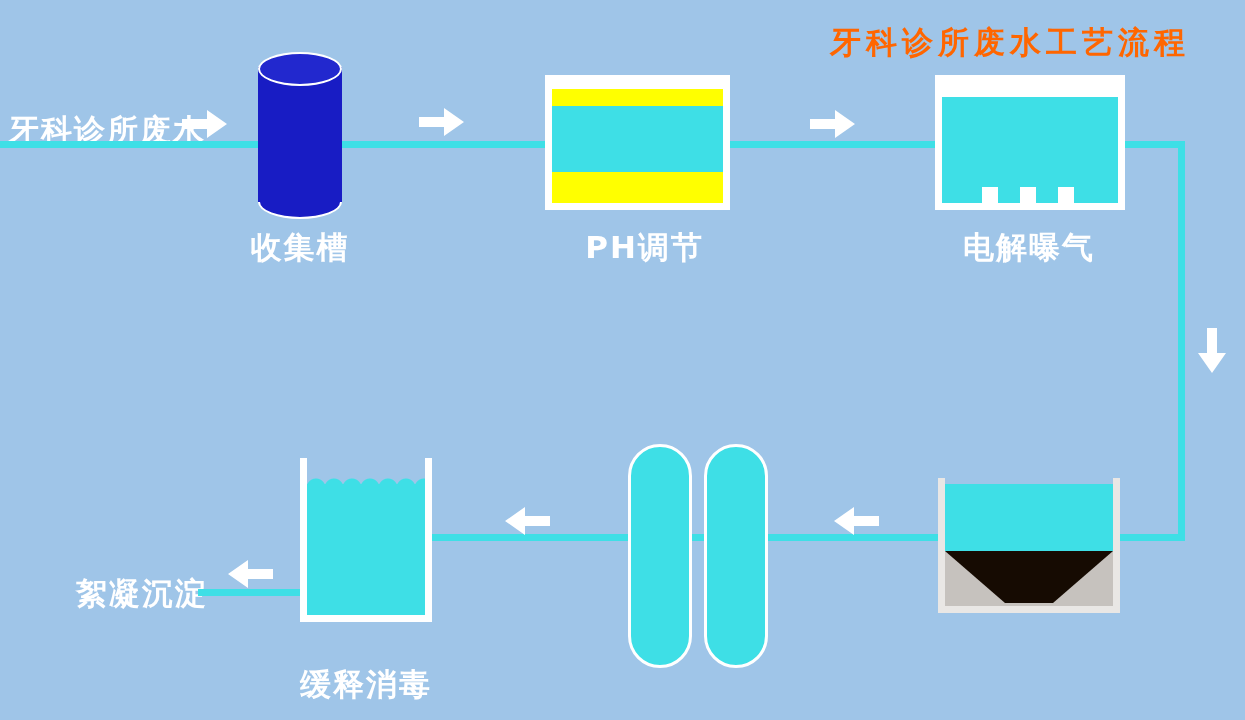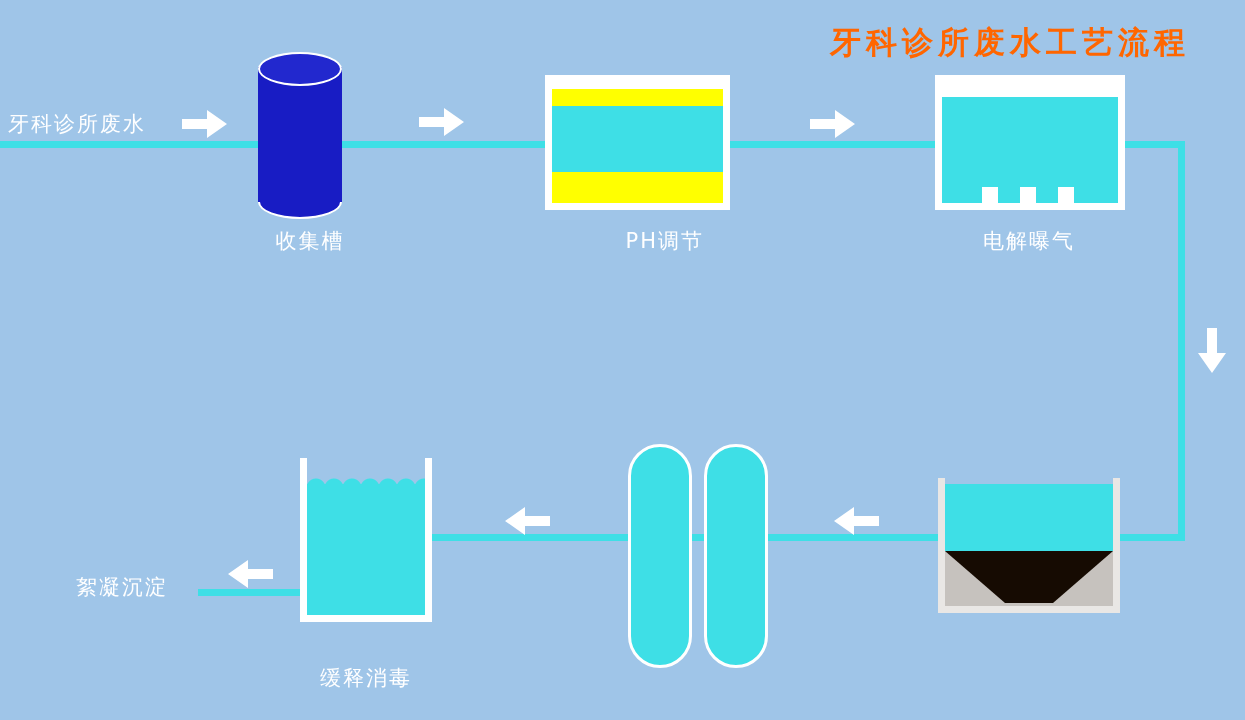--- a/index.html
+++ b/index.html
@@ -7,21 +7,21 @@
     position:relative; width:1245px; height:720px;
     background:#9FC5E8; overflow:hidden;
     font-family:"DejaVu Sans","Liberation Sans",sans-serif;
   }
   .title {
     position:absolute; left:830px; top:22px;
     color:#FF6600; font-weight:bold; font-size:31px; letter-spacing:5px;
     white-space:nowrap;
   }
   .label {
-    position:absolute; color:#FFFFFF; font-weight:normal; font-size:21px;
+    position:absolute; color:#FFFFFF; font-weight:bold; font-size:31px;
     letter-spacing:2px; text-align:center; white-space:nowrap;
   }
   .pipe { position:absolute; background:#3EDFE6; z-index:1; }
   .node { position:absolute; z-index:2; }
   .arrow { position:absolute; z-index:3; }
   .arrow svg { display:block; }
   .arrow.left svg { transform:scaleX(-1); }
 
   
   .tank {
@@ -79,21 +79,21 @@
   <div class="title">牙科诊所废水工艺流程</div>
 
   <div class="label" style="left:8px; top:110px;">牙科诊所废水</div>
 
   <div class="node" style="left:258px; top:52px; width:84px; height:165px;">
     <div class="cyl-body"></div>
     <div class="cyl-bottom"></div>
     <div class="cyl-bottom-cover"></div>
     <div class="cyl-top"></div>
   </div>
-  <div class="label" style="left:260px; top:227px; width:100px;">收集槽</div>
+  <div class="label" style="left:250px; top:227px; width:100px;">收集槽</div>
 
   <div class="tank" style="left:545px; top:75px; width:185px; height:135px;">
     <div class="band" style="top:0; height:14px; background:#FFFFFF;"></div>
     <div class="band" style="top:14px; height:17px; background:#FFFF00;"></div>
     <div class="band" style="top:31px; height:66px; background:#3EDFE6;"></div>
     <div class="band" style="top:97px; height:31px; background:#FFFF00;"></div>
   </div>
   <div class="label" style="left:519px; top:227px; width:185px;text-align:right;">PH调节</div>
 
   <div class="tank" style="left:935px; top:75px; width:190px; height:135px;">

